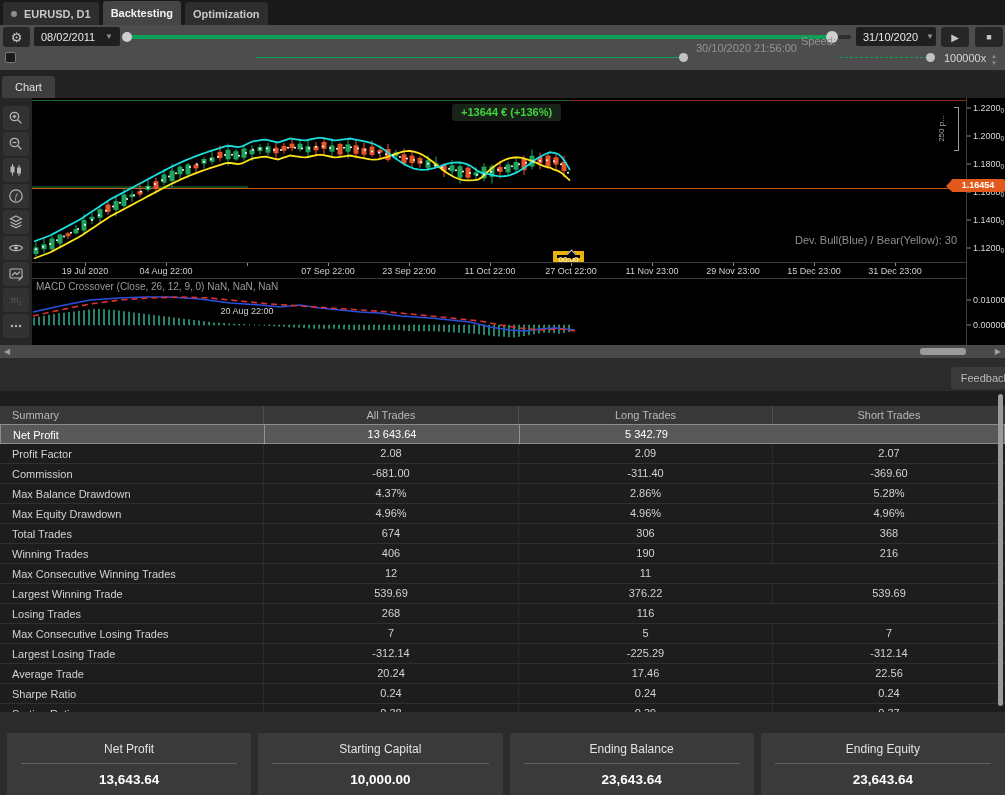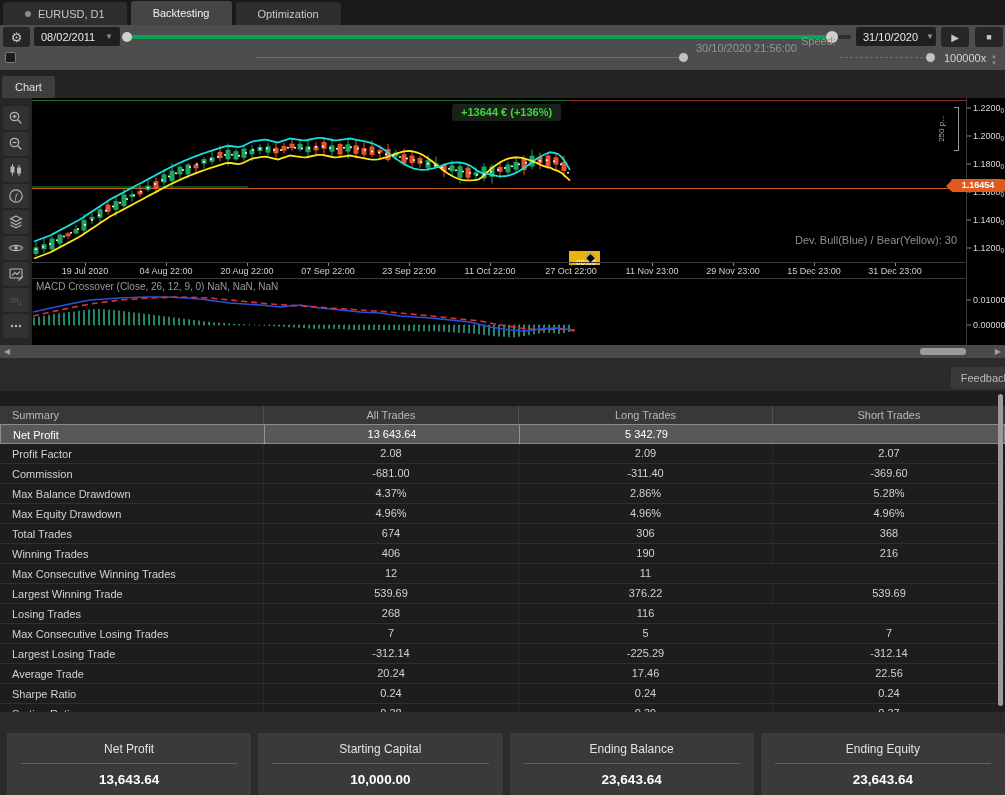--- a/index.html
+++ b/index.html
@@ -1,20 +1,20 @@
 <!DOCTYPE html>
 <html><head>
 <meta charset="utf-8">
 <style>
   *{margin:0;padding:0;box-sizing:border-box;}
   html,body{width:1005px;height:795px;}
   body{position:relative;background:#2b2b2b;font-family:"Liberation Sans",sans-serif;overflow:hidden;color:#ddd;}
   
   .tabstrip{position:absolute;top:0;left:0;right:0;height:25px;background:#191919;display:flex;gap:4px;padding-left:3px;}
-  .ttab{display:flex;align-items:center;gap:7px;padding:0 22px;background:#2e2e2e;color:#c9c9c9;font-size:11px;border-radius:3px 3px 0 0;margin-top:2px;}
+  .ttab{display:flex;align-items:center;gap:7px;padding:0 8px;background:#2e2e2e;color:#c9c9c9;font-size:11px;border-radius:3px 3px 0 0;margin-top:2px;font-weight:bold;}
   .ttab.active{background:#454545;color:#f2f2f2;margin-top:1px;}
   .dot{width:6px;height:6px;border-radius:50%;background:#8d8d8d;}
   
   .toolbar{position:absolute;top:25px;left:0;right:0;height:45px;background:#4d4d4d;font-size:11px;}
   .tbtn{position:absolute;background:#262626;border-radius:3px;color:#c6c6c6;display:flex;align-items:center;justify-content:center;}
   .tsel{position:absolute;top:2px;height:19px;background:#1f1f1f;border-radius:2px;color:#e8e8e8;display:flex;align-items:center;padding:0 7px;justify-content:space-between;}
   .tsel .arr{color:#8f8f8f;font-size:8px;margin-left:8px;}
   .track{position:absolute;height:4px;border-radius:2px;}
   .knob{position:absolute;border-radius:50%;background:#cfcfcf;}
   .thinline{position:absolute;height:0;border-top:1px solid #0fa055;}
@@ -39,21 +39,21 @@
   .priceaxis{position:absolute;left:966px;top:0;width:39px;height:247px;border-left:1px solid #3c3c3c;}
   .ptick{position:absolute;left:6px;font-size:9px;color:#d8d8d8;transform:translateY(-50%);white-space:nowrap;}
   .ptick .sub{font-size:6.5px;vertical-align:-2px;}
   .ptickmark{position:absolute;left:0;width:4px;height:1px;background:#8a8a8a;transform:translateY(-0.5px);}
   .plpill{position:absolute;left:452px;top:6px;height:17px;line-height:17px;padding:0 9px;background:rgba(26,36,26,0.95);border-radius:3px;color:#3ed43e;font-weight:bold;font-size:11px;}
   .devlabel{position:absolute;right:48px;top:136px;font-size:11px;color:#8f8f8f;white-space:nowrap;}
   .scaleind{position:absolute;left:934px;top:8px;width:14px;height:46px;}
   .scaleind span{position:absolute;left:-17px;top:18px;font-size:8px;color:#a8a8a8;transform:rotate(-90deg);white-space:nowrap;display:block;width:48px;text-align:center;}
   .bracketv{position:absolute;left:958px;top:9px;width:1px;height:44px;background:#9a9a9a;}
   .bracketc{position:absolute;left:954px;width:5px;height:1px;background:#9a9a9a;}
-  .balloon{position:absolute;left:569px;top:153px;width:31px;height:11px;background:#000;border:7px solid #eab308;color:#fff;font-size:8px;line-height:9px;text-align:center;}
+  .balloon{position:absolute;left:553px;top:153px;width:31px;height:11px;background:#000;border:4px solid #eab308;color:#fff;font-size:8px;line-height:9px;text-align:center;}
   .balloon:before{content:"";position:absolute;left:11px;top:-4px;width:6px;height:6px;background:#000;border-left:1px solid #c9c9c9;border-top:1px solid #c9c9c9;transform:rotate(45deg);}
   .pricetag{position:absolute;left:951px;top:81px;width:54px;height:13px;background:#e2591c;border-radius:2px;color:#fff;font-size:9px;font-weight:bold;line-height:13px;text-align:center;}
   .pricetag:before{content:"";position:absolute;left:-5px;top:1.5px;border-right:5px solid #e2591c;border-top:5px solid transparent;border-bottom:5px solid transparent;}
   
   .hscroll{position:absolute;top:345px;left:0;right:0;height:13px;background:#4a4a4a;}
   .hthumb{position:absolute;left:920px;top:3px;width:46px;height:7px;background:#9a9a9a;border-radius:3px;}
   .harrow{position:absolute;top:2px;color:#9e9e9e;font-size:8px;}
   
   .bottomtabs{position:absolute;top:358px;left:0;right:0;height:33px;background:#2b2b2b;overflow:hidden;}
   .btabs{position:absolute;left:3px;top:7px;display:flex;gap:7px;}
@@ -440,21 +440,21 @@
   <div class="bracketc" style="top:9px;"></div>
   <div class="bracketc" style="top:52px;"></div>
   <div class="balloon">00:00</div>
 
   <div class="timeaxis" id="time-axis">
       <div class="ttickmark" style="left: 53px;"></div>
       <div class="ttick" style="left: 53px;">19 Jul 2020</div>
       <div class="ttickmark" style="left: 134px;"></div>
       <div class="ttick" style="left: 134px;">04 Aug 22:00</div>
       <div class="ttickmark" style="left: 215px;"></div>
-      <div class="ttick" style="left: 215px;">20 Aug 22:00</div>
+      <div class="ttick" style="left: 215px; margin-top: 40px;">20 Aug 22:00</div>
       <div class="ttickmark" style="left: 296px;"></div>
       <div class="ttick" style="left: 296px;">07 Sep 22:00</div>
       <div class="ttickmark" style="left: 377px;"></div>
       <div class="ttick" style="left: 377px;">23 Sep 22:00</div>
       <div class="ttickmark" style="left: 458px;"></div>
       <div class="ttick" style="left: 458px;">11 Oct 22:00</div>
       <div class="ttickmark" style="left: 539px;"></div>
       <div class="ttick" style="left: 539px;">27 Oct 22:00</div>
       <div class="ttickmark" style="left: 620px;"></div>
       <div class="ttick" style="left: 620px;">11 Nov 23:00</div>

